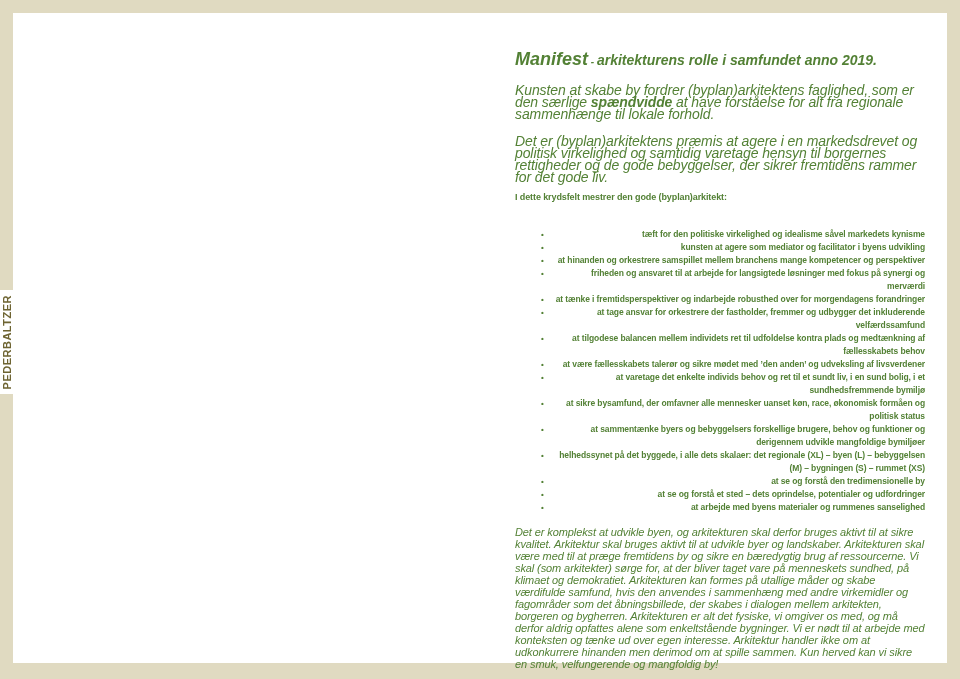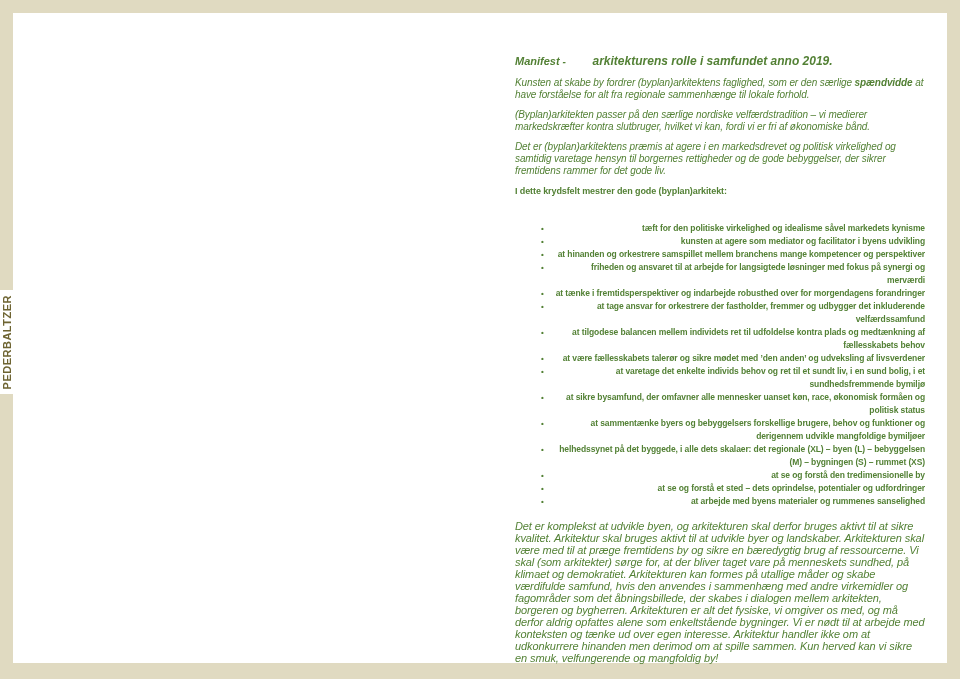--- a/index.html
+++ b/index.html
@@ -47,27 +47,27 @@
     width:410px;
     color:var(--green);
   }
   h1{
     margin:0 0 8px 0;
     font-style:italic;
     font-weight:700;
     line-height:15px;
     color:var(--green);
   }
-  h1 .t{font-size:11px;}
+  h1 .t{font-size:18px;}
   h1 .sep{font-size:10px;}
-  h1 .sub{font-size:12px;margin-left:24px;}
+  h1 .sub{font-size:14px;}
   .para{
-    margin:8px 0 4px 0;
+    margin:15px 0 4px 0;
     font-style:italic;
-    font-size:10px;
+    font-size:14px;
     line-height:12px;
     letter-spacing:-0.1px;
   }
   .para .b{font-weight:700;}
   h2{
     margin:9px 0 26px 0;
     font-size:9px;
     font-weight:700;
     letter-spacing:-0.1px;
     color:var(--green);
@@ -102,21 +102,20 @@
 </head>
 <body>
 
 <div class="page">
   <div class="content">
     <h1>
       <span class="t">Manifest</span><span class="sep"> - </span><span class="sub">arkitekturens rolle i samfundet anno 2019.</span>
     </h1>
     <div id="intro-container">
         <p class="para"><span>Kunsten at skabe by fordrer (byplan)arkitektens faglighed, som er den særlige </span><span class="b">spændvidde</span><span> at have forståelse for alt fra regionale sammenhænge til lokale forhold.</span></p>
-        <p class="para"><span>(Byplan)arkitekten passer på den særlige nordiske velfærdstradition – vi medierer markedskræfter kontra slutbruger, hvilket vi kan, fordi vi er fri af økonomiske bånd.</span></p>
         <p class="para"><span>Det er (byplan)arkitektens præmis at agere i en markedsdrevet og politisk virkelighed og samtidig varetage hensyn til borgernes rettigheder og de gode bebyggelser, der sikrer fremtidens rammer for det gode liv.</span></p>
       </div>
     <h2>I dette krydsfelt mestrer den gode (byplan)arkitekt:</h2>
     <ul class="bullets" id="bullet-list">
         <li>
           <span class="dot">•</span>
           <span class="txt">tæft for den politiske virkelighed og idealisme såvel markedets kynisme</span>
         </li>
         <li>
           <span class="dot">•</span>

